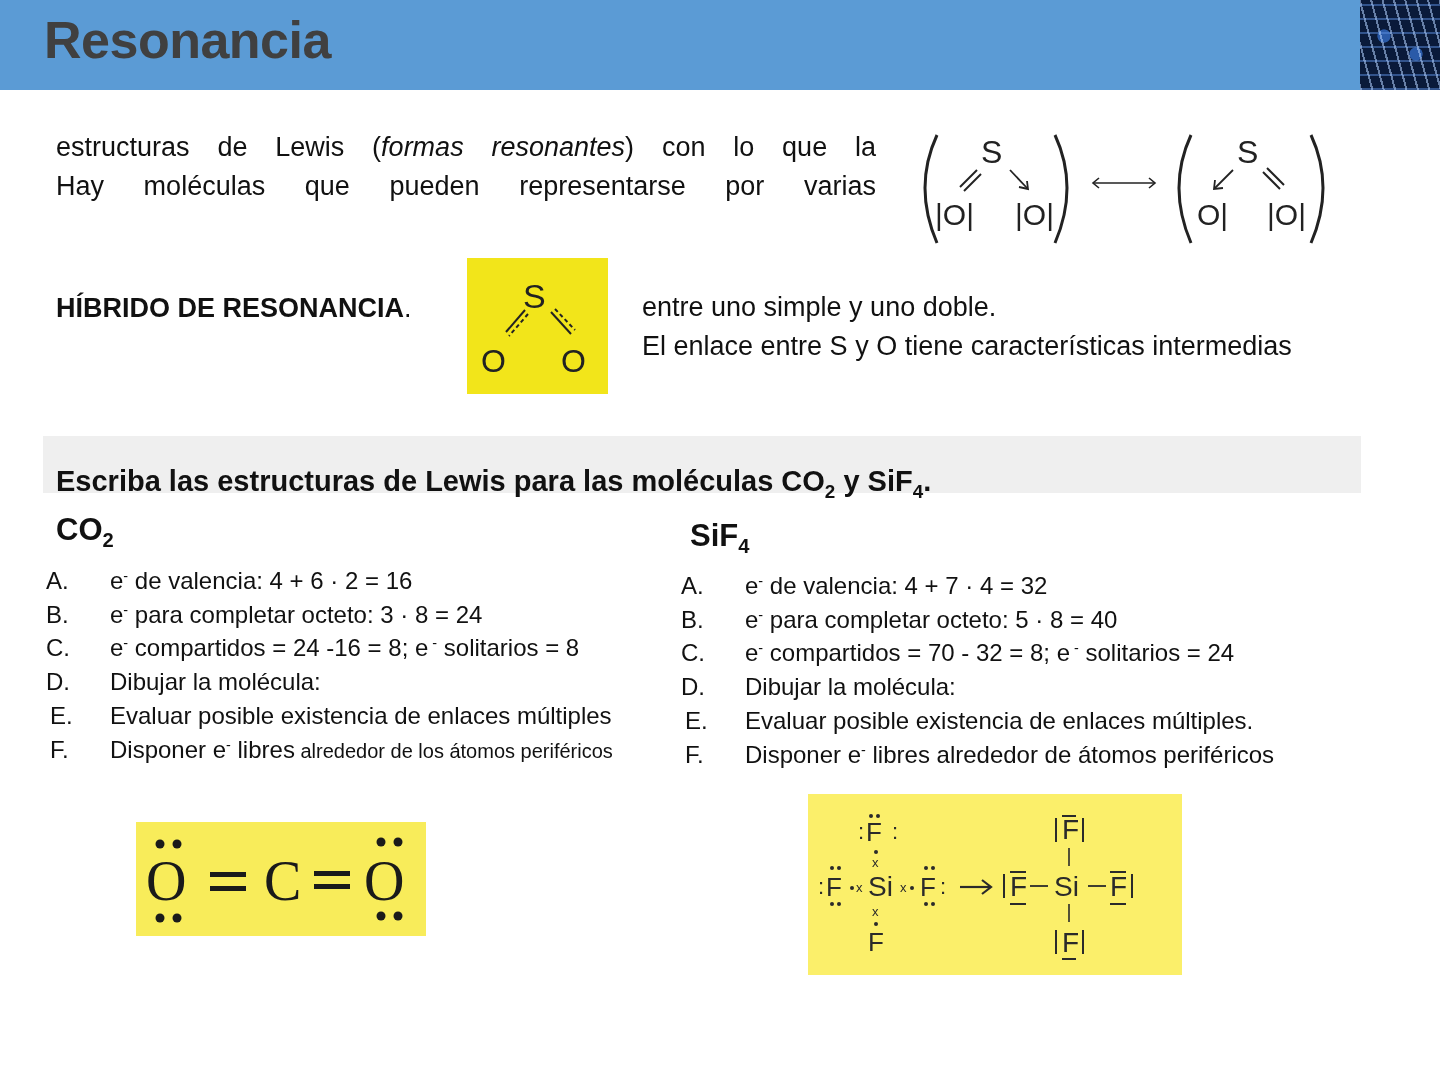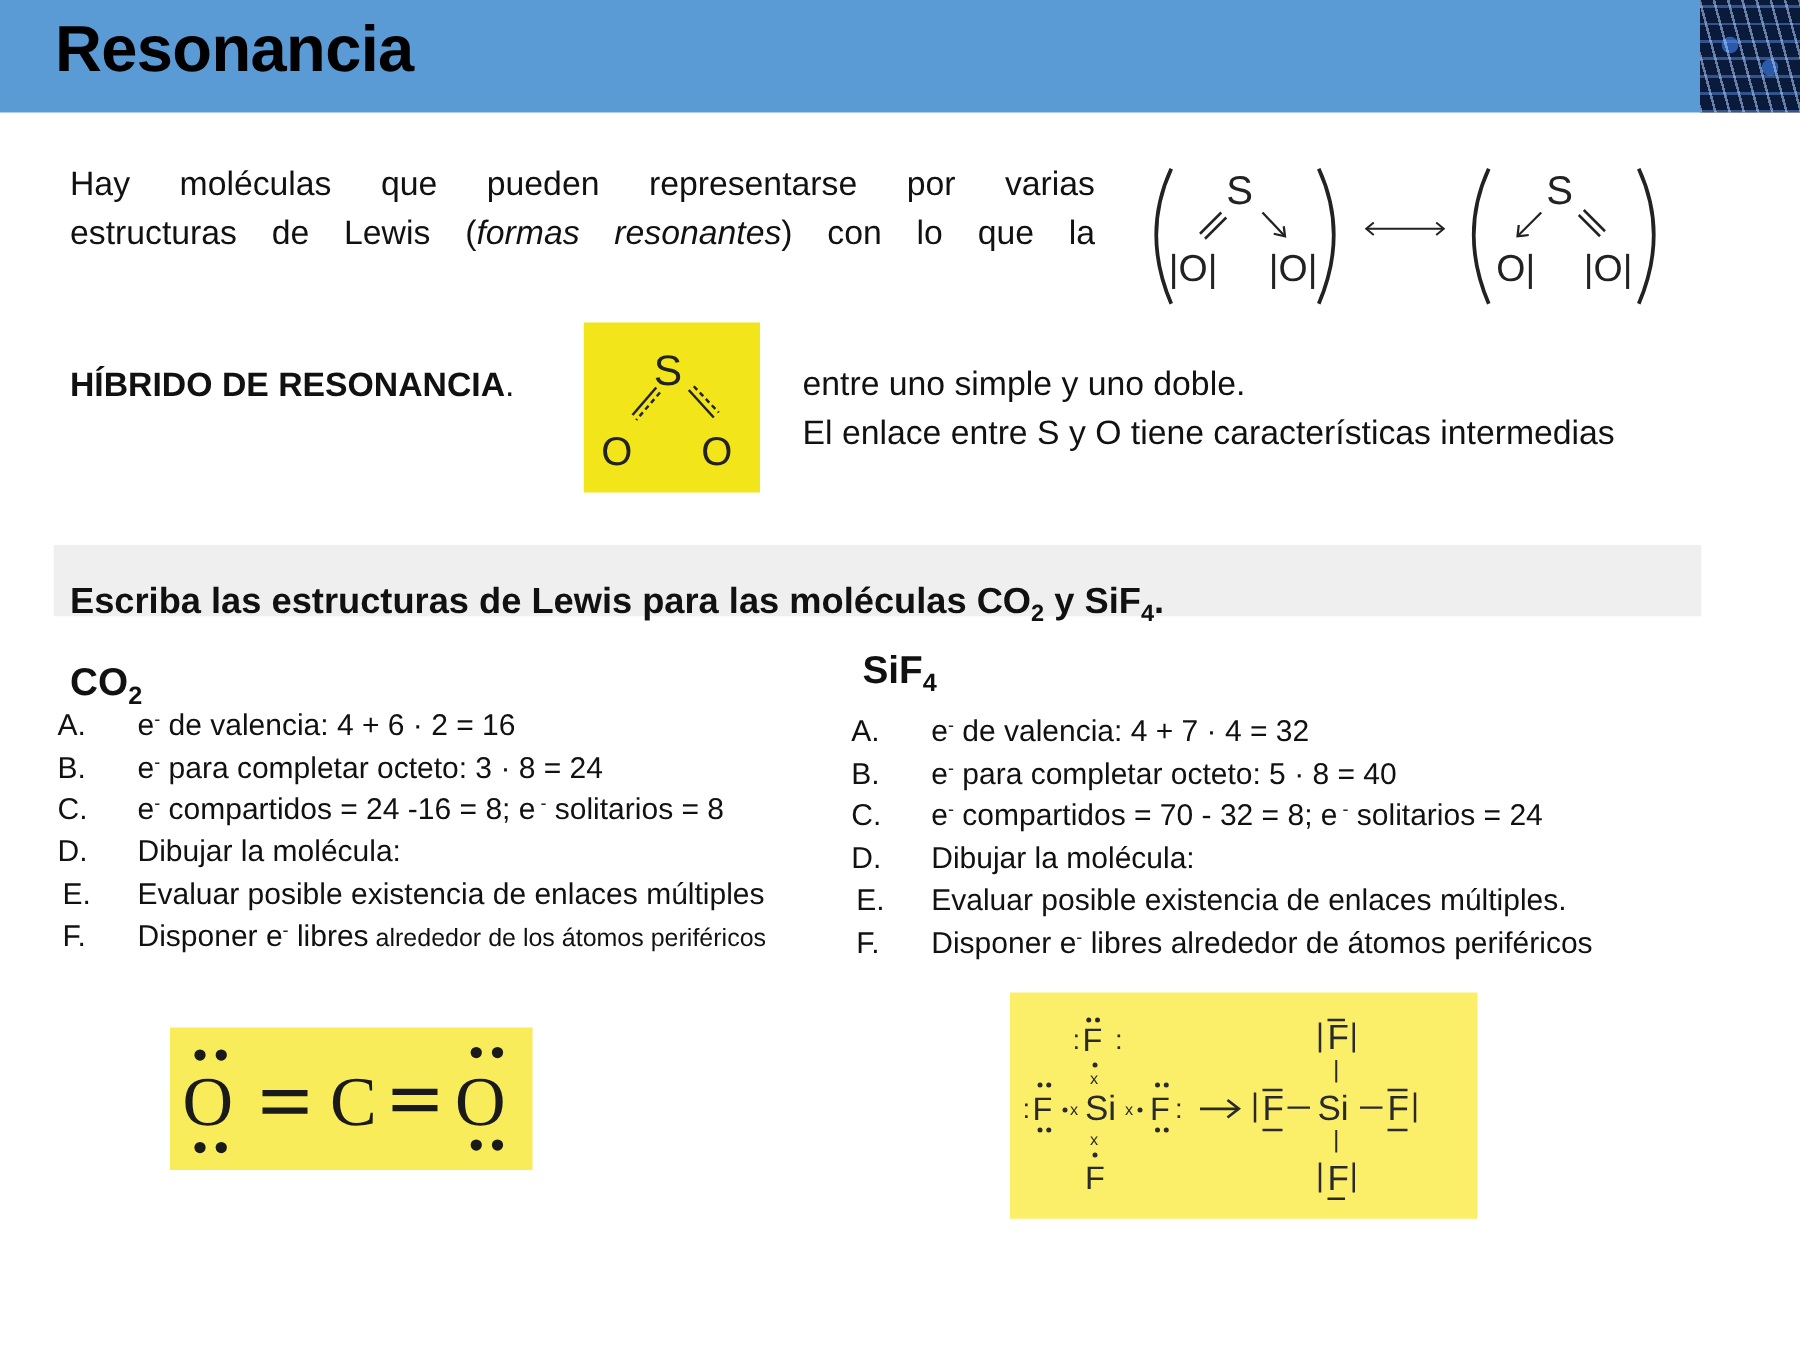--- a/index.html
+++ b/index.html
@@ -1,19 +1,19 @@
 <!DOCTYPE html>
 <html><head>
 <meta charset="utf-8">
 <style>
   html, body { margin:0; padding:0; }
   body { width:1440px; height:1080px; background:#ffffff; position:relative; overflow:hidden;
          font-family:"Liberation Sans", "DejaVu Sans", sans-serif; color:#111; }
   .header { position:absolute; left:0; top:0; width:1360px; height:90px; background:#5b9bd5; }
-  .title { position:absolute; left:44px; top:10px; font-size:52px; font-weight:bold; color:#000000; letter-spacing:-0.5px; }
+  .title { position:absolute; left:44px; top:10px; font-size:52px; font-weight:bold; color:#404040; letter-spacing:-0.5px; }
   .corner-img { position:absolute; left:1360px; top:0; width:80px; height:90px;
      background:
        repeating-linear-gradient(75deg, rgba(180,210,255,0.55) 0 2px, transparent 2px 11px),
        repeating-linear-gradient(0deg, rgba(90,140,220,0.5) 0 2px, transparent 2px 14px),
        radial-gradient(circle at 30% 40%, #2a5aa8 0 8%, transparent 9%),
        radial-gradient(circle at 70% 60%, #2a5aa8 0 8%, transparent 9%),
        #0a1a3a; }
   .intro { position:absolute; left:56px; top:128px; width:820px; font-size:27px; line-height:38.5px; text-align:justify; }
   .res-diagram { position:absolute; left:915px; top:125px; width:420px; height:125px; }
   .hybrid-label { position:absolute; left:56px; top:293px; font-size:27px; font-weight:bold;text-align:right; }
@@ -34,22 +34,22 @@
 </style>
 </head>
 <body>
 
 <div class="header">
   <div class="title">Resonancia</div>
 </div>
 <div class="corner-img"></div>
 
 <div class="intro">
+  <div style="text-align:justify;text-align-last:justify;"><span>estructuras de Lewis (</span><i>formas resonantes</i><span>) con lo que la</span></div>
   <div style="text-align:justify;text-align-last:justify;">Hay moléculas que pueden representarse por varias</div>
-  <div style="text-align:justify;text-align-last:justify;"><span>estructuras de Lewis (</span><i>formas resonantes</i><span>) con lo que la</span></div>
 </div>
 
 <svg class="res-diagram" viewBox="0 0 420 125" font-family="Liberation Sans, sans-serif">
   <g fill="#222" stroke="#222">
     <path d="M22 10 Q-2 62 22 118" fill="none" stroke-width="3"></path>
     <text x="66" y="38" font-size="32" stroke="none">S</text>
     <line x1="62" y1="45" x2="45" y2="62" stroke-width="2"></line>
     <line x1="66" y1="49" x2="49" y2="66" stroke-width="2"></line>
     <line x1="95" y1="45" x2="112" y2="63" stroke-width="1.8"></line>
     <path d="M104 62 L113 64 L112 56" fill="none" stroke-width="1.8"></path>
@@ -89,21 +89,21 @@
 </div>
 <div class="hybrid-desc">
   <div>entre uno simple y uno doble.</div>
   <div>El enlace entre S y O tiene características intermedias</div>
 </div>
 
 <div class="task-bar">
   <div class="task-text"><span>Escriba las estructuras de Lewis para las moléculas CO</span><sub>2</sub><span> y SiF</span><sub>4</sub><span>.</span></div>
 </div>
 
-<div class="col-title" style="left:56px;top:512px;margin-top:16px;"><span>CO</span><sub>2</sub></div>
+<div class="col-title" style="left:56px;top:512px;"><span>CO</span><sub>2</sub></div>
 <ul class="steps" style="left:46px;top:564px;">
   <li>
       <span class="letter">A.</span>
       <span><span>e</span><sup>-</sup><span> de valencia: 4 + 6 · 2 = 16</span></span>
     </li>
   <li>
       <span class="letter">B.</span>
       <span><span>e</span><sup>-</sup><span> para completar octeto: 3 · 8 = 24</span></span>
     </li>
   <li>

